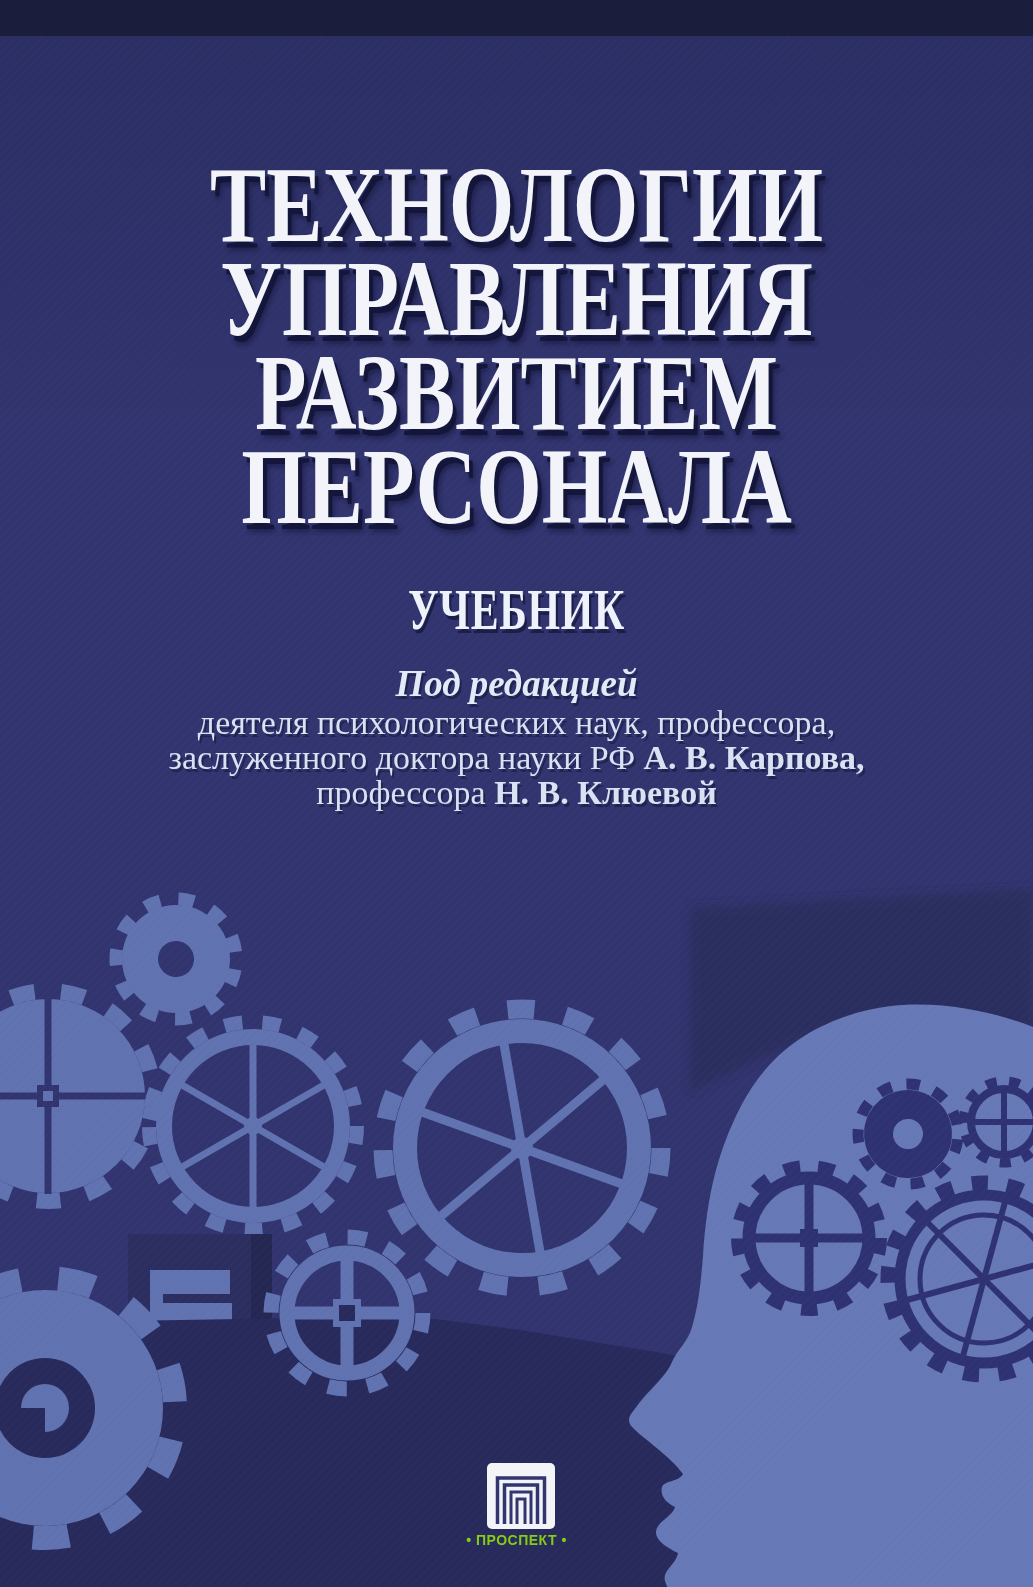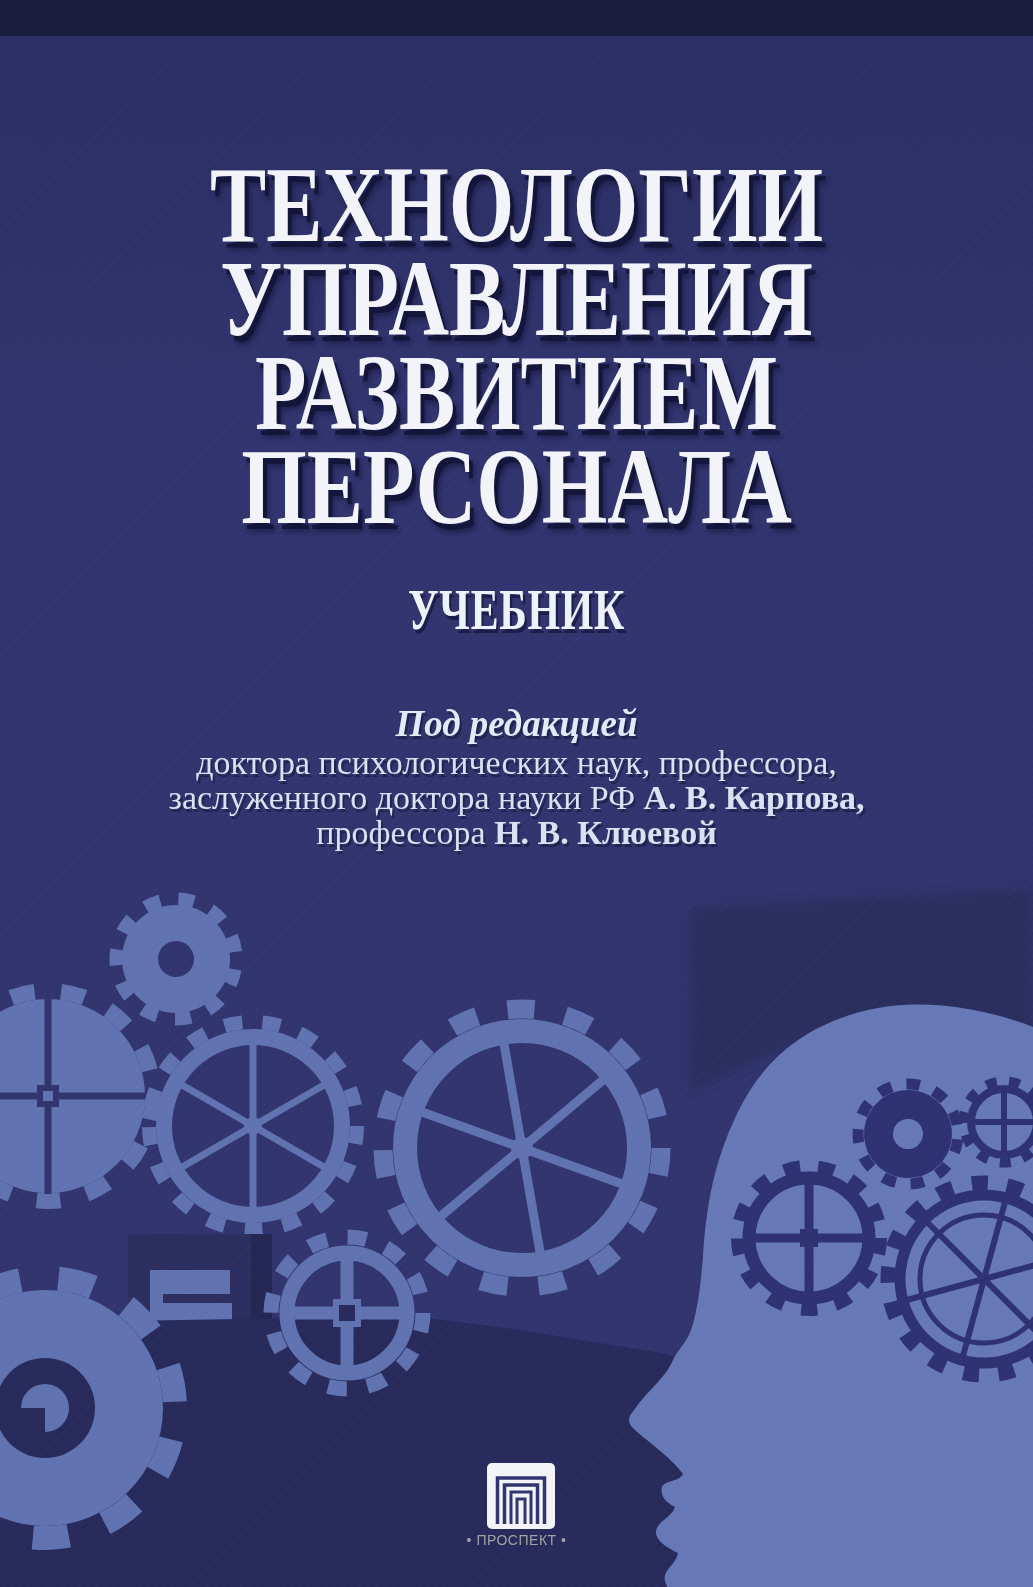--- a/index.html
+++ b/index.html
@@ -27,40 +27,40 @@
     top:544px;
     font-weight:bold;
     font-size:58px;line-height:60px;
     color:#eef2fa;
     letter-spacing:1px;
     transform:scaleX(0.72);
     transform-origin:50% 0;
     text-shadow:3px 4px 0 rgba(18,21,56,0.7);
   }
   .editors{
-    top:670px;
+    top:630px;
     font-size:34px;line-height:35px;
     color:#d9e2f3;
     text-shadow:2px 3px 0 rgba(14,17,48,0.5);
   }
   .ed-head{
     font-size:37px;
     font-weight:bold;
     font-style:italic;
     margin-bottom:4px;
     color:#e3eaf7;
   }
   .editors b{font-weight:bold;text-align:right;}
   .publisher{
     top:1496px;
     font-family:"Liberation Sans", sans-serif;
-    font-weight:normal;
+    font-weight:bold;
     font-size:14px;line-height:16px;
     letter-spacing:0.5px;
-    color:#a3a3a3;
+    color:#84cc16;
   }
 </style>
 </head>
 <body>
 
 <div class="cover">
 
   <svg class="art" width="1033" height="1587" viewBox="0 0 1033 1587">
     <defs>
       <pattern id="tex" width="6" height="6" patternUnits="userSpaceOnUse" patternTransform="rotate(45)">
@@ -226,21 +226,21 @@
     <div>УПРАВЛЕНИЯ</div>
     <div>РАЗВИТИЕМ</div>
     <div>ПЕРСОНАЛА</div>
   </div>
 
   <div class="txt subtitle">УЧЕБНИК</div>
 
   <div class="txt editors">
     <div class="ed-head">Под редакцией</div>
     <div class="ed-line">
-      <span>доктора психологических наук, профессора,</span>
+      <span>деятеля психологических наук, профессора,</span>
     </div>
     <div class="ed-line">
       <span>заслуженного доктора науки РФ </span><b>А. В. Карпова,</b>
     </div>
     <div class="ed-line">
       <span>профессора </span><b>Н. В. Клюевой</b>
     </div>
   </div>
 
   <div class="txt publisher">• ПРОСПЕКТ •</div>

